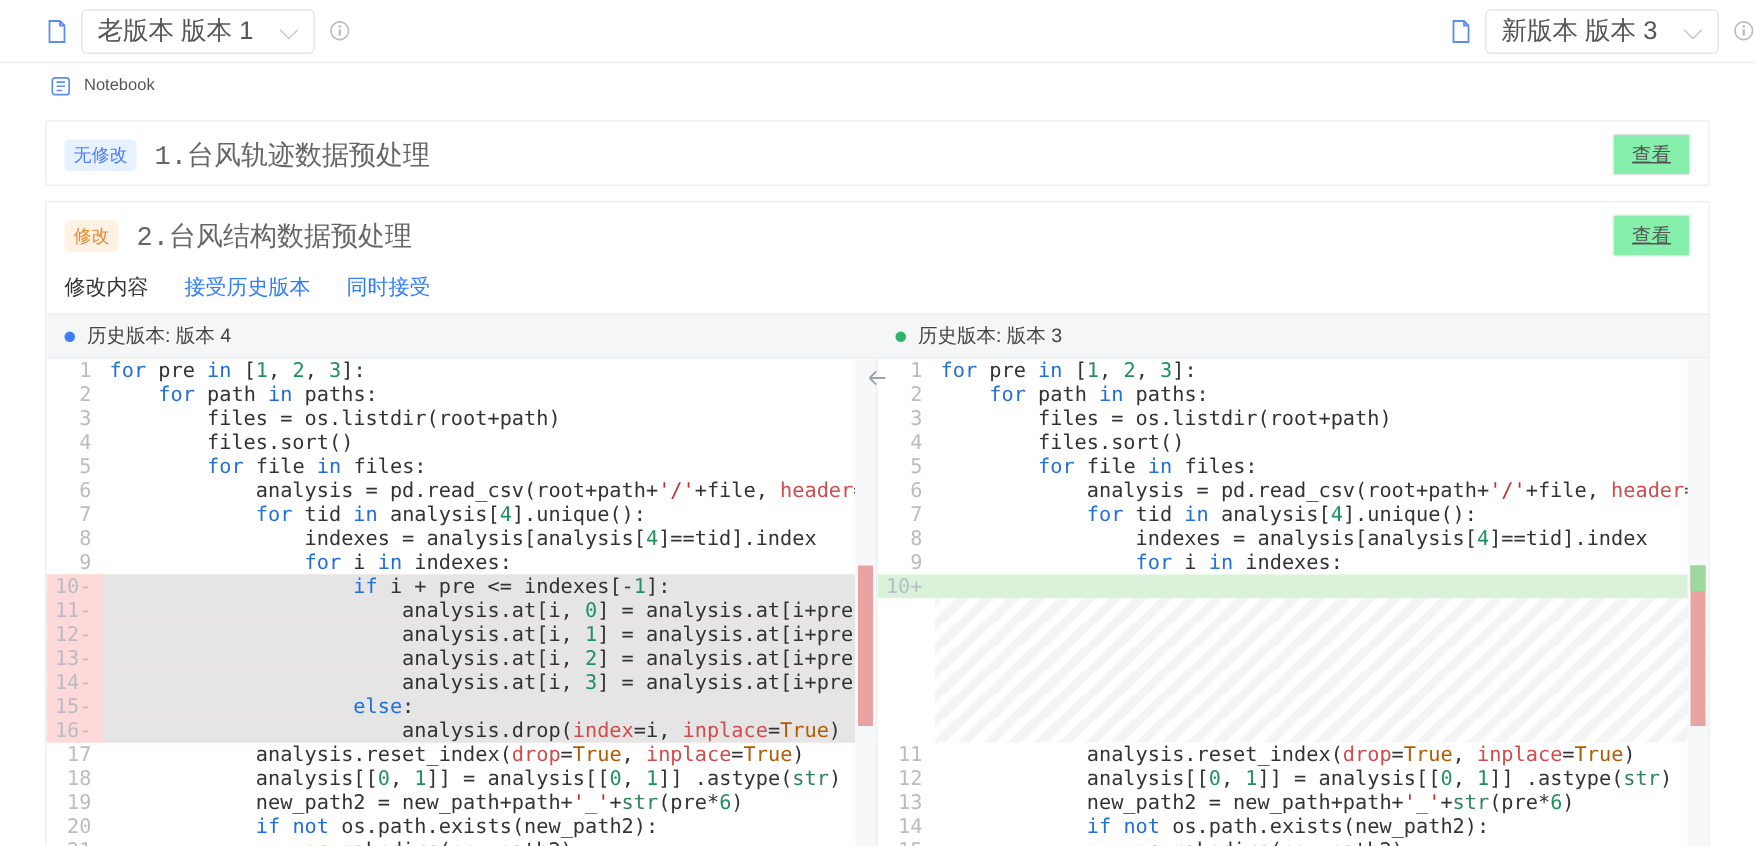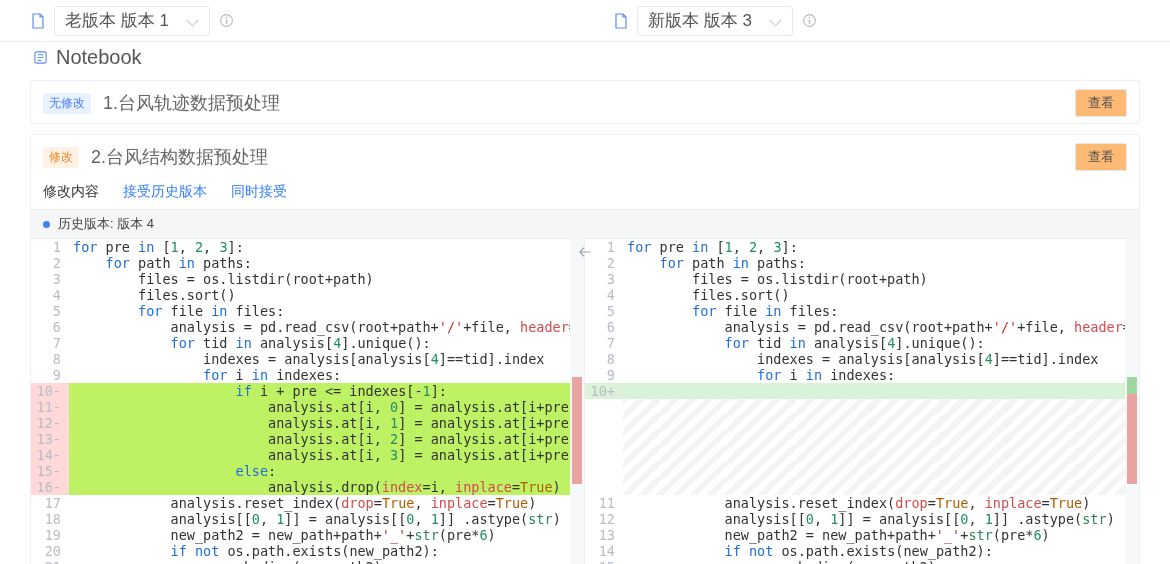--- a/index.html
+++ b/index.html
@@ -15,21 +15,21 @@
     display: flex;
     align-items: center;
     border-bottom: 1px solid #eee;
   }
   .version-slot {
     display: flex;
     align-items: center;
     gap: 8px;
   }
   .version-slot.left { width: 585px; padding-left: 30px; }
-  .version-slot.right { width: 585px; padding-left: 28px; }
+  .version-slot.right { width: 585px; padding-left: 28px; justify-content: flex-end; }
   .doc-icon {
     width: 16px; height: 16px;
     color: #5b8def;
     display: flex; align-items: center; justify-content: center;
   }
   .version-select {
     border: 1px solid #e5e7eb;
     border-radius: 4px;
     height: 30px;
     padding: 0 10px;
@@ -43,58 +43,59 @@
   }
   .version-select .chev { color: #bbb; }
   .info-icon { width:16px; height:16px; color:#bbb; display:flex; align-items:center; justify-content:center; }
 
   .notebook-row {
     height: 30px;
     display: flex;
     align-items: center;
     padding-left: 32px;
     color: #555;
-    font-size: 20px;
+    font-size: 11px;
     gap: 8px;
   }
   .nb-icon { width: 16px; height:16px; color:#5b8def; display:flex;align-items:center;justify-content:center;}
 
   .section {
     border: 1px solid #eef0f3;
     border-radius: 2px;
     background: #fff;
     margin: 8px 30px 10px 30px;
   }
   .section.collapsed {
     height: 44px;
   }
   .section-header {
     height: 44px;
     display: flex;
     align-items: center;
     justify-content: space-between;
     padding: 0 12px;
   }
-  .section-header-left { display:flex; align-items:center; gap:12px; }
+  .section-header-left { display:flex; align-items:center; gap:12px;font-family:Liberation Mono, monospace; }
   .badge {
     border-radius: 3px;
     font-size: 12px;
     padding: 2px 6px;
   }
   .badge.unchanged { background:#e8f1ff; color:#4a7dff; }
   .badge.changed   { background:#fff1e3; color:#e68a2e; }
   .section-title { color:#666; font-size:18px; }
   .view-btn {
     border:1px solid #e5e7eb;
     color:#555;
-    background:#fdba74;
+    background:#86efac;
     font-size:13px;
     padding:4px 12px;
     border-radius:2px;
     cursor:pointer;
+    text-decoration:underline;
   }
 
   .tabs-row {
     display:flex;
     align-items:center;
     gap:24px;
     padding:4px 12px 8px 12px;
     font-size:14px;
   }
   .tab.active { color:#333; }
@@ -142,21 +143,21 @@
     text-align:right;
     color:#b8bdc4;
     padding-right:8px;
     user-select:none;
     flex-shrink:0;
     position:relative;
   }
   .code-text { flex:1; padding-left:4px; }
   .code-line.del   { background:#ffd9d9; }
   .code-line.del .gutter { background:#ffd9d9; }
-  .code-line.del .code-text { background:#bef264; }
+  .code-line.del .code-text { background:#e5e5e5; }
   .code-line.add   { background:#d9f2d9; }
   .code-line.stripe .code-text {
     background: repeating-linear-gradient(-45deg, #f4f4f4 0 6px, #ffffff 6px 12px);
   }
   .code-line.stripe .gutter { background:#fff; }
   .kw  { color:#216fd8; }
   .num { color:#209060; }
   .arg { color:#d14c4c; }
   .str { color:#c5302c; }
   .bltn{ color:#2f855a; }
@@ -261,20 +262,24 @@
   <div class="tabs-row">
     <span class="tab active">修改内容</span>
     <span class="tab link">接受历史版本</span>
     <span class="tab link">同时接受</span>
   </div>
 
   <div class="version-labels">
     <div>
       <span class="dot blue"></span>
       <span>历史版本:  版本 4</span>
+    </div>
+    <div>
+      <span class="dot green"></span>
+      <span>历史版本:  版本 3</span>
     </div>
   </div>
 
   <div class="diff-panes">
     <div class="pane left" id="pane-left">
       <div class="code-line "><span class="gutter">1</span><span class="code-text"><span class="kw">for</span><span> pre </span><span class="kw">in</span><span> [</span><span class="num">1</span><span>, </span><span class="num">2</span><span>, </span><span class="num">3</span><span>]:</span></span></div>
         <div class="code-line "><span class="gutter">2</span><span class="code-text"><span>    </span><span class="kw">for</span><span> path </span><span class="kw">in</span><span> paths:</span></span></div>
         <div class="code-line "><span class="gutter">3</span><span class="code-text"><span>        files = os.listdir(root+path)</span></span></div>
         <div class="code-line "><span class="gutter">4</span><span class="code-text"><span>        files.sort()</span></span></div>
         <div class="code-line "><span class="gutter">5</span><span class="code-text"><span>        </span><span class="kw">for</span><span> file </span><span class="kw">in</span><span> files:</span></span></div>

